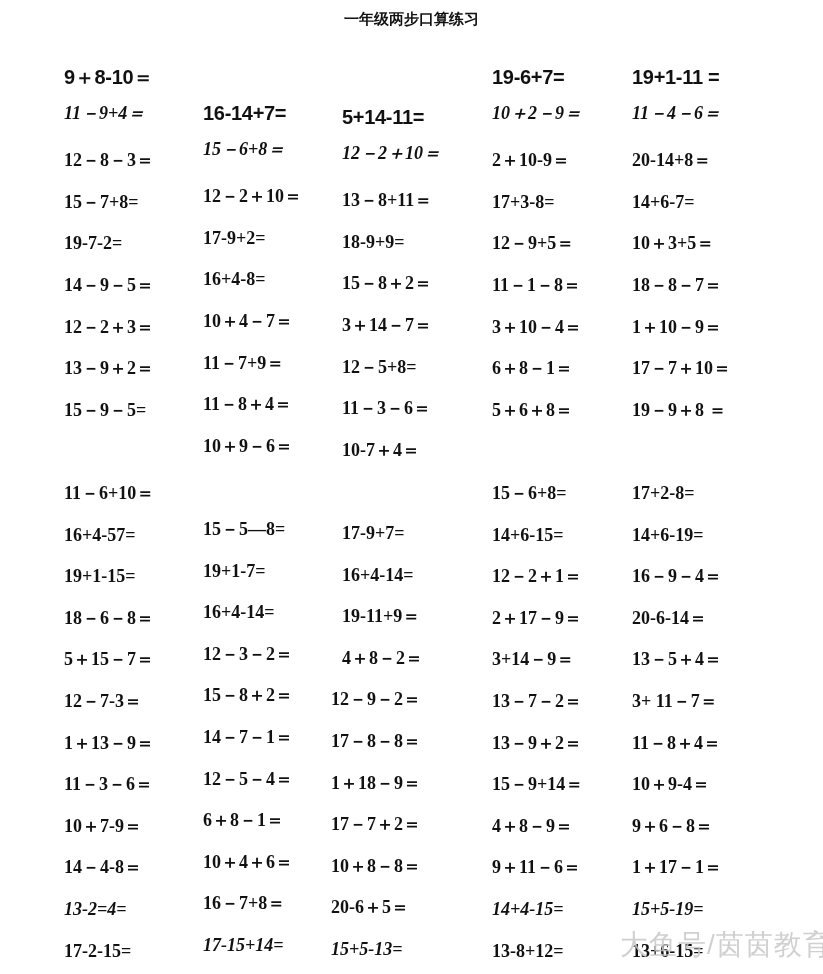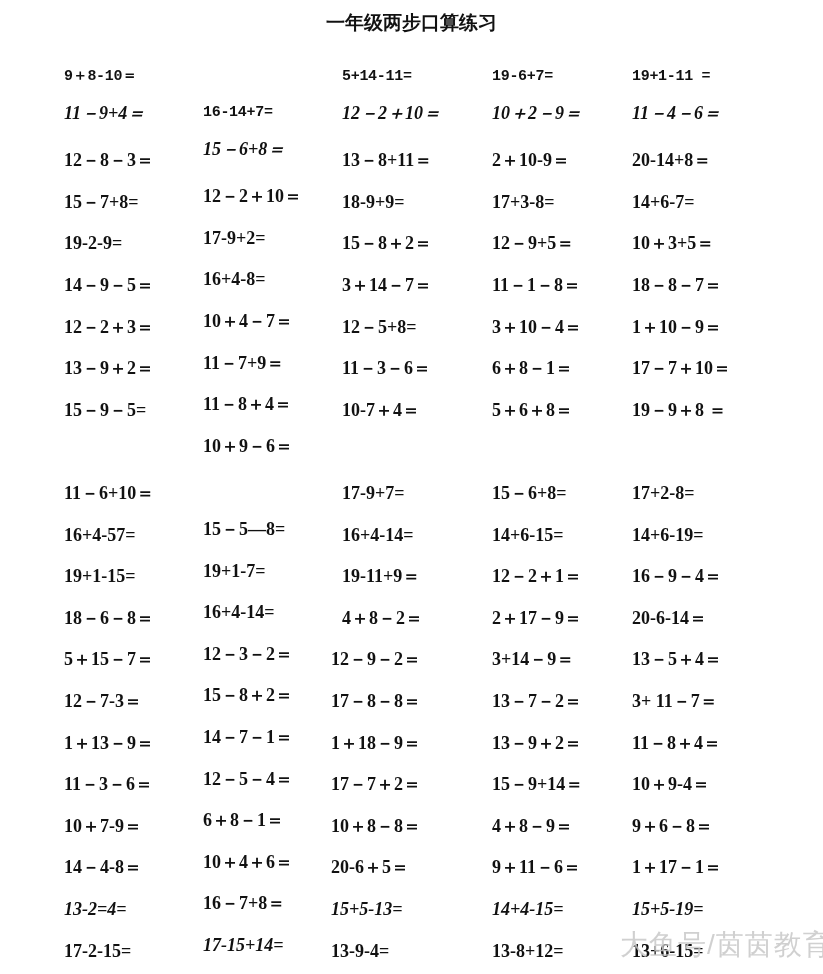--- a/index.html
+++ b/index.html
@@ -1,29 +1,29 @@
 <!DOCTYPE html>
 <html><head>
 <meta charset="utf-8">
 <style>
   html, body { margin: 0; padding: 0; background: #ffffff; }
   body { width: 823px; height: 974px; position: relative; overflow: hidden; color: #111; }
   .title {
     position: absolute; left: 0; width: 823px; top: 10px; text-align: center;
-    font-family: "DejaVu Sans", sans-serif; font-weight: bold; font-size: 19px; color: #111;
+    font-family: "DejaVu Sans", sans-serif; font-weight: bold; font-size: 15px; color: #111;
   }
   .sheet { position: absolute; left: 0; top: 0; width: 823px; height: 974px; }
   .row { position: absolute; left: 0; width: 823px; height: 30px; }
   .cell {
     position: absolute; top: 0; white-space: pre;
     font-family: "Liberation Serif", "DejaVu Serif", serif; font-weight: bold; font-size: 18px;
     line-height: 30px; color: #111;
   }
-  .row.first .cell { font-family: Liberation Mono, monospace; font-size: 15px; letter-spacing: -0.3px; }
-  .c0 { left: 64px; } .c1 { left: 203px; margin-top: 36px; } .c2 { left: 342px; } .c3 { left: 492px; } .c4 { left: 632px; }
+  .row.first .cell { font-family: Liberation Sans, sans-serif; font-size: 20px; letter-spacing: -0.3px; }
+  .c0 { left: 64px; } .c1 { left: 203px; margin-top: 36px; } .c2 { left: 342px; margin-top: 40px; } .c3 { left: 492px; } .c4 { left: 632px; }
   .c2.shift { left: 331px; }
   .watermark {
     position: absolute; left: 620px; top: 926px;
     font-family: Liberation Sans, sans-serif; font-size: 28px; color: rgba(200,200,200,0.85);
     letter-spacing: 1px; white-space: nowrap;
   }
 </style>
 </head>
 <body>
 
@@ -52,21 +52,21 @@
       <span class="cell c4">20-14+8＝</span>
     </div>
     <div class="row" style="top: 186.8px;">
       <span class="cell c0">15－7+8=</span>
       <span class="cell c1">17-9+2=</span>
       <span class="cell c2">18-9+9=</span>
       <span class="cell c3">17+3-8=</span>
       <span class="cell c4">14+6-7=</span>
     </div>
     <div class="row" style="top: 228.4px;">
-      <span class="cell c0">19-2-9=</span>
+      <span class="cell c0">19-7-2=</span>
       <span class="cell c1">16+4-8=</span>
       <span class="cell c2">15－8＋2＝</span>
       <span class="cell c3">12－9+5＝</span>
       <span class="cell c4">10＋3+5＝</span>
     </div>
     <div class="row" style="top: 270px;">
       <span class="cell c0">14－9－5＝</span>
       <span class="cell c1">10＋4－7＝</span>
       <span class="cell c2">3＋14－7＝</span>
       <span class="cell c3">11－1－8＝</span>

